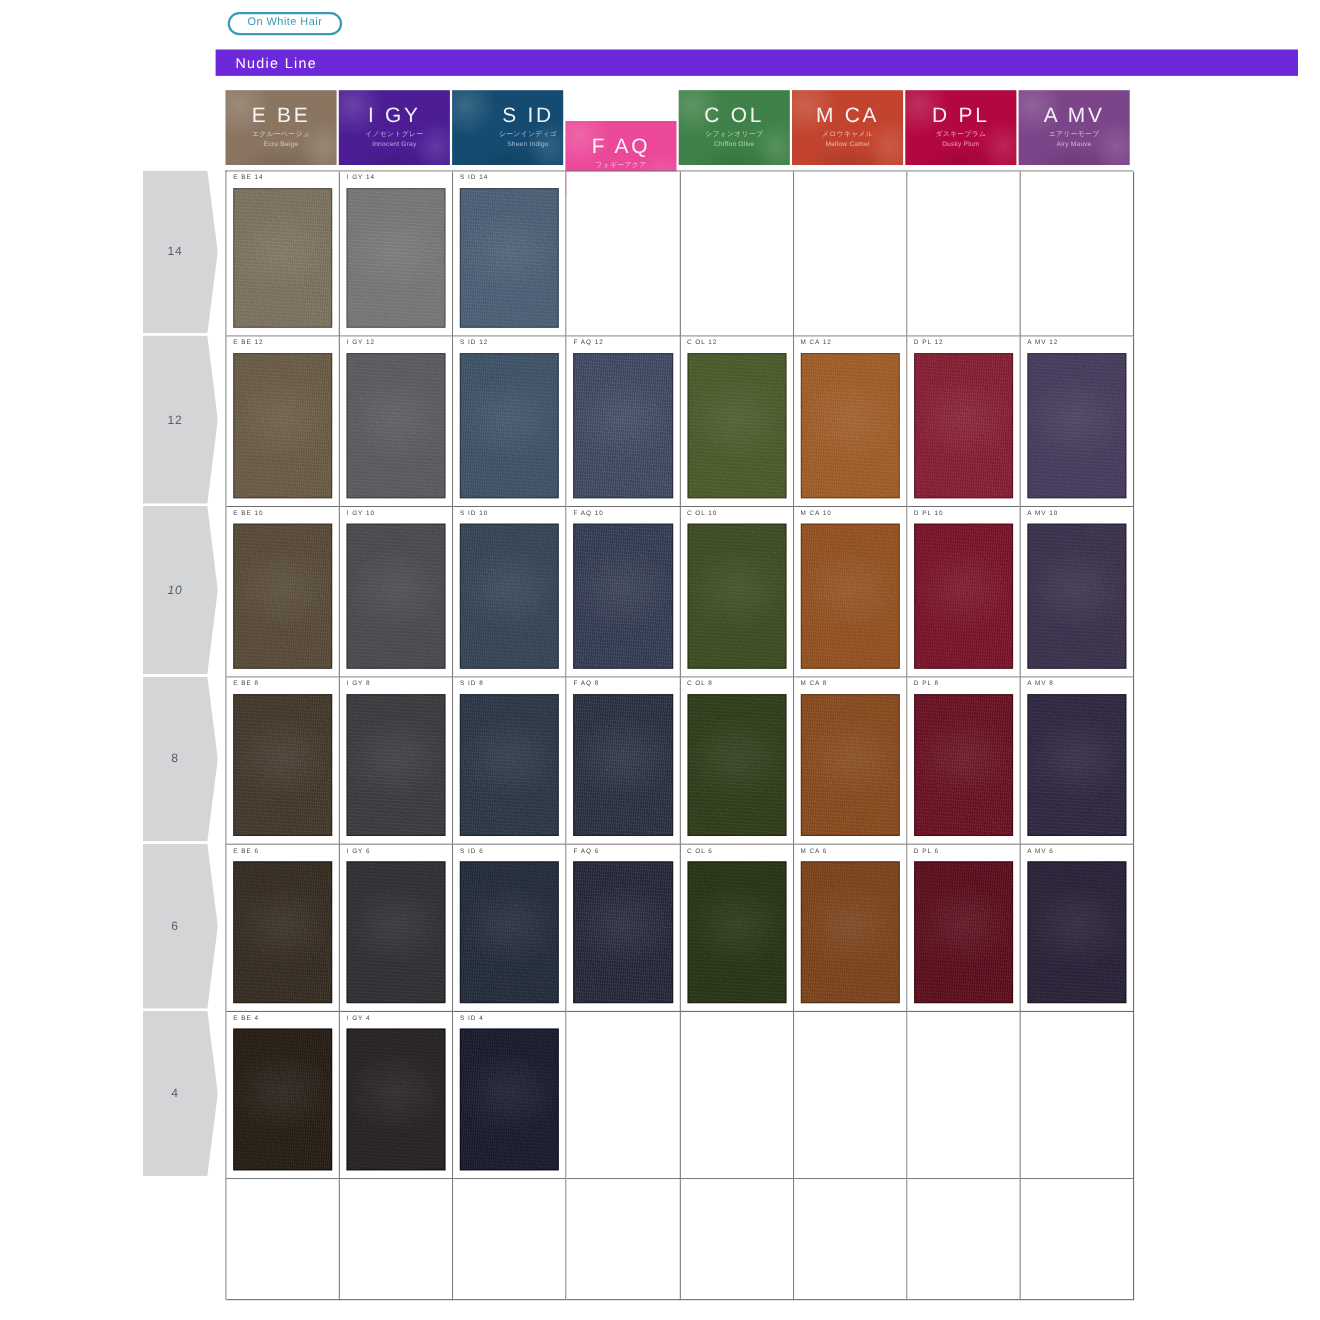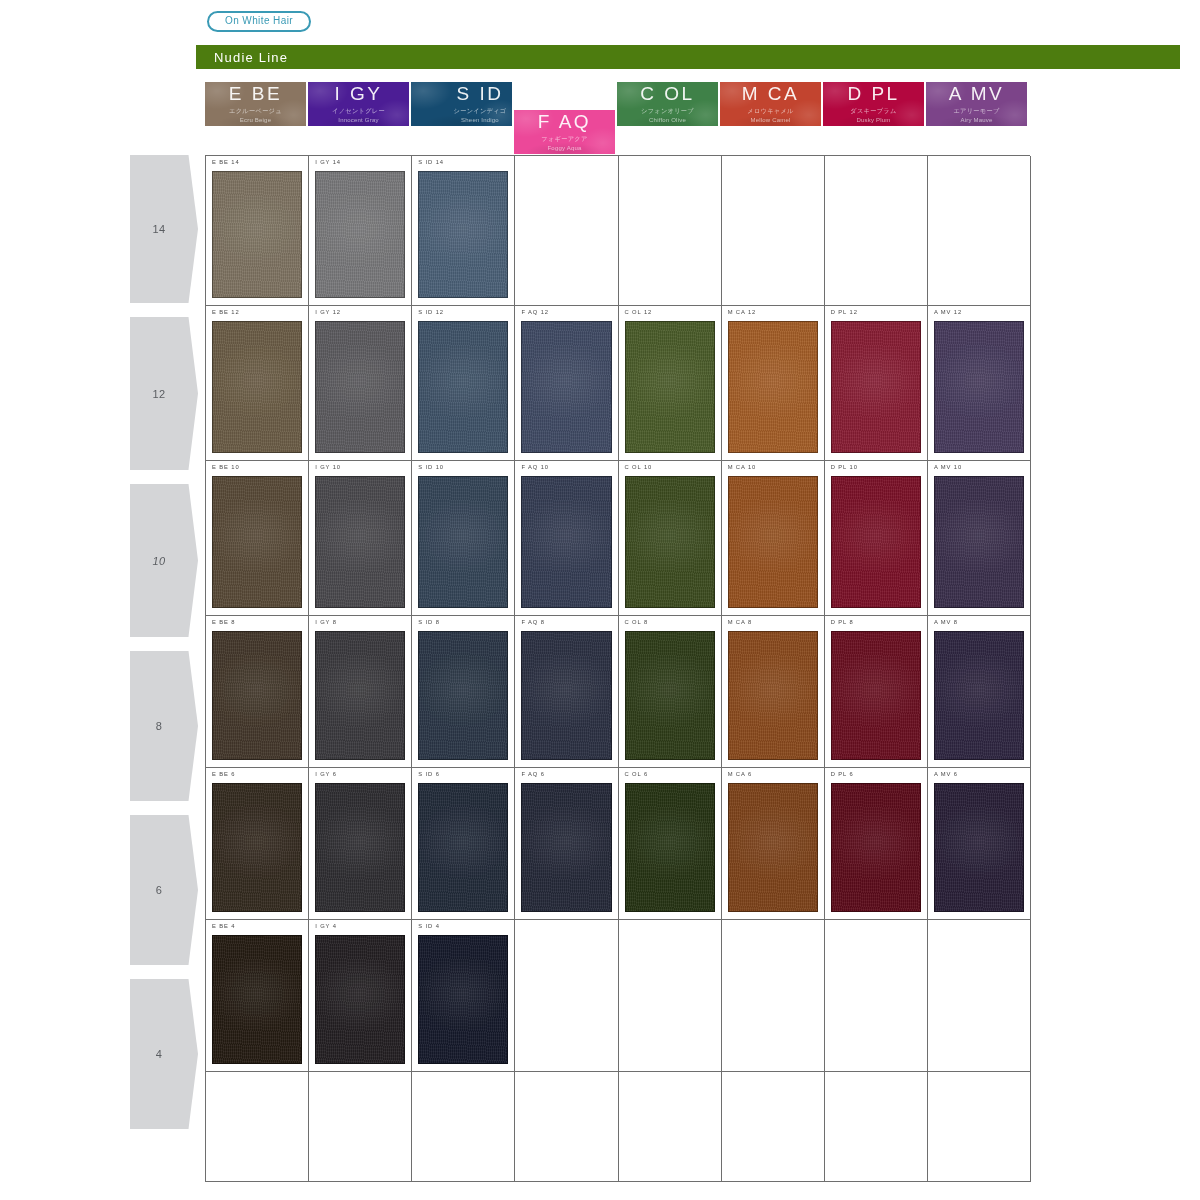--- a/index.html
+++ b/index.html
@@ -38,21 +38,21 @@
     background: #ffffff;
   }
 
   
   .line-band {
     position: absolute;
     left: 196px;
     top: 45px;
     width: 984px;
     height: 24px;
-    background: #4d7c0f;
+    background: #6d28d9;
     display: flex;
     align-items: center;
   }
   .line-band-label {
     color: #ffffff;
     font-size: 13px;
     letter-spacing: 1.2px;
     padding-left: 18px;
     line-height: 1;
   }
@@ -62,21 +62,21 @@
     position: absolute;
     left: 205px;
     top: 82px;
     width: 825px;
     height: 62px;
     display: flex;
     gap: 0;
   }
   .col-header {
     width: 101px;
-    height: 44px;
+    height: 68px;
     margin-right: 2px;
     position: relative;
     overflow: hidden;
     display: flex;
     flex-direction: column;
     align-items: center;
     justify-content: center;
     text-align: center;
   }
   .col-header::after {
@@ -125,21 +125,21 @@
     top: 155px;
     width: 68px;
   }
   .level-chip {
     position: relative;
     width: 68px;
     background: #d4d5d7;
     display: flex;
     align-items: center;
     justify-content: center;
-    margin-bottom: 14px;
+    margin-bottom: 2px;
     clip-path: polygon(0 0, 86% 0, 100% 50%, 86% 100%, 0 100%);
   }
   .level-chip span {
     font-size: 11px;
     color: #5a5d61;
     letter-spacing: 0.5px;
     margin-right: 10px;
   }
 
   

